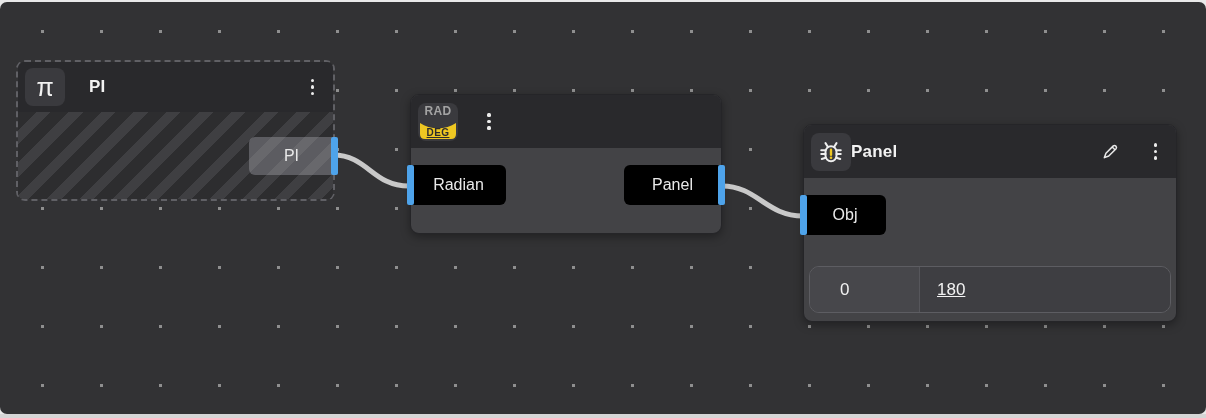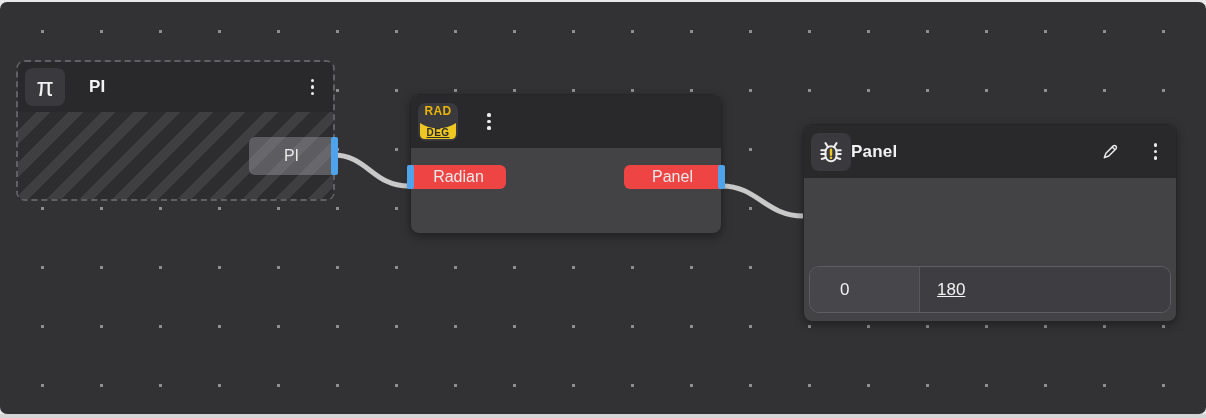--- a/index.html
+++ b/index.html
@@ -32,22 +32,22 @@
     width:40px; height:38px; flex:0 0 40px; border-radius:8px;
     background:#3a3a3e; display:flex; align-items:center; justify-content:center;
   }
   .node-title { font-size:17px; font-weight:bold; color:#f2f2f2; flex:1; letter-spacing:.2px; }
   .kebab { display:flex; flex-direction:column; gap:3px; padding:4px 5px; cursor:pointer; }
   .kebab i { width:3.5px; height:3.5px; border-radius:1.5px; background:#ececec; display:block; }
   .pencil-btn { display:flex; align-items:center; cursor:pointer; margin-right:2px; }
 
   
   .pin {
-    position:absolute; height:24px; display:flex; align-items:center; justify-content:center;
-    background:#ef4444; color:#e9e9e9; font-size:16px; cursor:pointer;
+    position:absolute; height:40px; display:flex; align-items:center; justify-content:center;
+    background:#000000; color:#e9e9e9; font-size:16px; cursor:pointer;
   }
   .pin .bar { position:absolute; top:0; bottom:0; width:7px; border-radius:2px; background:#4ea3ea; }
   .bar-left  { left:-4px; }
   .bar-right { right:-4px; }
   .bar-gray  { background:#d7d7d7; }
 
   
   .node-pi {
     left:16px; top:58px; width:319px; height:141px;
     background:transparent; border:2px dashed #606065; box-shadow:none;
@@ -65,21 +65,21 @@
 
   
   .node-r2d { left:410px; top:92px; width:312px; height:140px; }
   .node-r2d .node-header { height:53px; }
   .pin-radian { left:0; top:70px; width:95px; border-radius:0 6px 6px 0; }
   .pin-degree { right:0; top:70px; width:97px; border-radius:6px 0 0 6px; }
 
   .r2d-icon { position:relative; width:38px; height:36px; }
   .r2d-icon .rad {
     position:absolute; top:0px; left:0; right:0; text-align:center;
-    font-size:12px; font-weight:bold; color:#eab308; letter-spacing:.3px;
+    font-size:12px; font-weight:bold; color:#a3a3a3; letter-spacing:.3px;
   }
   .r2d-icon svg { position:absolute; left:0; bottom:0; }
   .r2d-icon .deg {
     position:absolute; left:0; right:0; bottom:2px; text-align:center;
     font-size:10px; font-weight:bold; color:#2c2c2e; letter-spacing:.4px;text-decoration:underline;
   }
 
   
   .node-panel { left:803px; top:122px; width:374px; height:198px; }
   .node-panel .node-header { height:53px; gap:0; }
@@ -180,20 +180,24 @@
           <path d="M5 19 L6.8 14 L15.2 5.6 A2.3 2.3 0 0 1 18.4 8.8 L10 17.2 L5 19 Z" fill="none" stroke="#e9e9e9" stroke-width="1.7" stroke-linejoin="round"></path>
           <path d="M13.9 6.9 L17.1 10.1" stroke="#e9e9e9" stroke-width="1.7"></path>
         </svg>
       </div>
       <div class="kebab">
           <i></i>
           <i></i>
           <i></i>
         </div>
     </div>
+    <div class="pin pin-obj">
+      <span>Obj</span>
+      <div class="bar bar-left bar-gray"></div>
+    </div>
     <div class="value-row">
       <div class="value-cell first">
         <span>0</span>
       </div>
       <div class="value-cell second">
         <span>180</span>
       </div>
     </div>
   </div>
 

